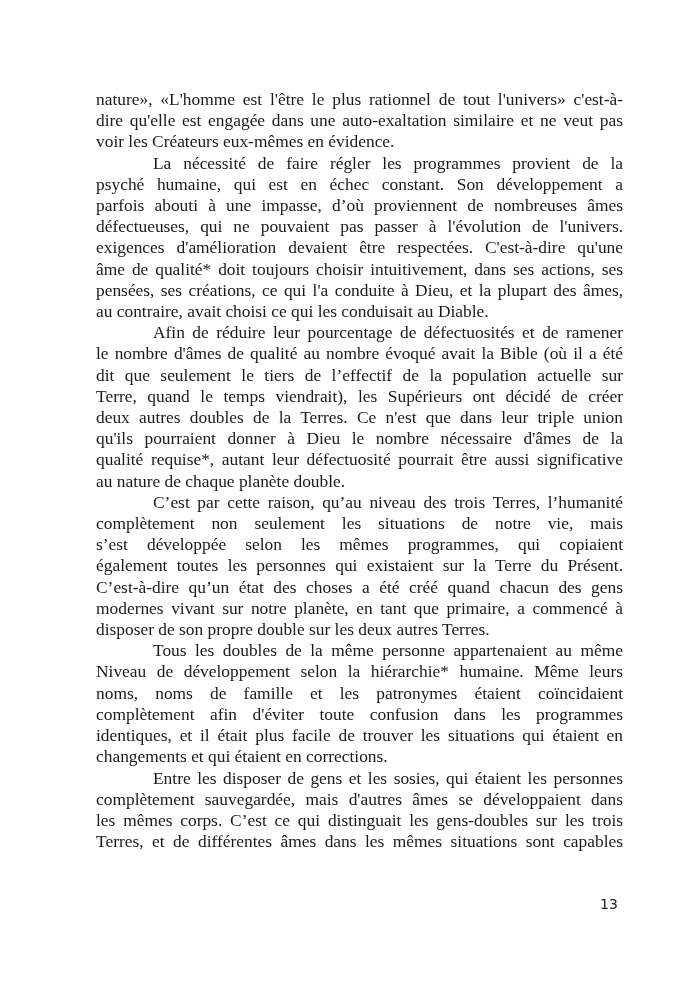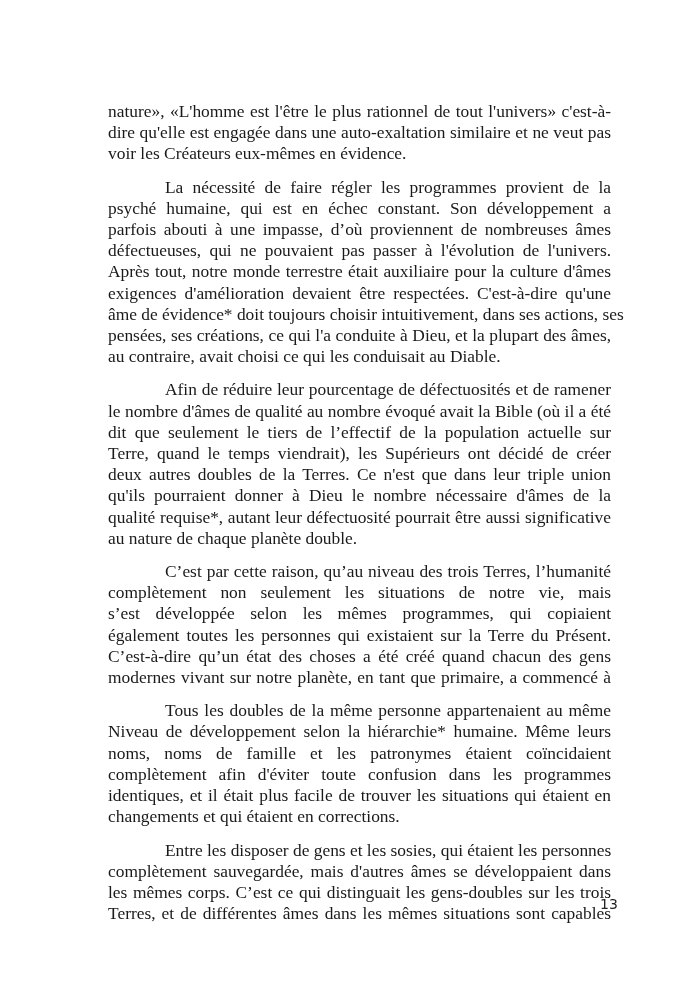--- a/index.html
+++ b/index.html
@@ -24,21 +24,21 @@
       position: absolute;
       left: 96px;
       top: 89px;
       width: 527px;
       font-family: "Liberation Serif", serif;
       font-size: 17.4px;
       line-height: 21.2px;
       color: #1a1a1a;
     }
     .para {
-      margin: 12px;
+      margin: 0;
       text-align: justify;
       text-align-last: left;
       hyphens: none;
       font-family: Liberation Serif, serif;
     }
     .para .line {
       display: block;
       text-align: justify;
       text-align-last: justify;
       white-space: nowrap;
@@ -68,43 +68,43 @@
       <p class="para">
         <span class="line">nature», «L'homme est l'être le plus rationnel de tout l'univers» c'est-à-</span>
         <span class="line">dire qu'elle est engagée dans une auto-exaltation similaire et ne veut pas</span>
         <span class="line last">voir les Créateurs eux-mêmes en évidence.</span>
       </p>
       <p class="para">
         <span class="line indent">La nécessité de faire régler les programmes provient de la</span>
         <span class="line">psyché humaine, qui est en échec constant. Son développement a</span>
         <span class="line">parfois abouti à une impasse, d’où proviennent de nombreuses âmes</span>
         <span class="line">défectueuses, qui ne pouvaient pas passer à l'évolution de l'univers.</span>
-        <span class="line">Après tout, notre monde terrestre était auxiliaire pour la culture d'âmes</span>
         <span class="line">exigences d'amélioration devaient être respectées. C'est-à-dire qu'une</span>
-        <span class="line">âme de évidence* doit toujours choisir intuitivement, dans ses actions, ses</span>
+        <span class="line">âme de qualité* doit toujours choisir intuitivement, dans ses actions, ses</span>
         <span class="line">pensées, ses créations, ce qui l'a conduite à Dieu, et la plupart des âmes,</span>
         <span class="line last">au contraire, avait choisi ce qui les conduisait au Diable.</span>
       </p>
       <p class="para">
         <span class="line indent">Afin de réduire leur pourcentage de défectuosités et de ramener</span>
         <span class="line">le nombre d'âmes de qualité au nombre évoqué avait la Bible (où il a été</span>
         <span class="line">dit que seulement le tiers de l’effectif de la population actuelle sur</span>
         <span class="line">Terre, quand le temps viendrait), les Supérieurs ont décidé de créer</span>
         <span class="line">deux autres doubles de la Terres. Ce n'est que dans leur triple union</span>
         <span class="line">qu'ils pourraient donner à Dieu le nombre nécessaire d'âmes de la</span>
         <span class="line">qualité requise*, autant leur défectuosité pourrait être aussi significative</span>
         <span class="line last">au nature de chaque planète double.</span>
       </p>
       <p class="para">
         <span class="line indent">C’est par cette raison, qu’au niveau des trois Terres, l’humanité</span>
         <span class="line">complètement non seulement les situations de notre vie, mais</span>
         <span class="line">s’est développée selon les mêmes programmes, qui copiaient</span>
         <span class="line">également toutes les personnes qui existaient sur la Terre du Présent.</span>
         <span class="line">C’est-à-dire qu’un état des choses a été créé quand chacun des gens</span>
         <span class="line">modernes vivant sur notre planète, en tant que primaire, a commencé à</span>
+        <span class="line last">disposer de son propre double sur les deux autres Terres.</span>
       </p>
       <p class="para">
         <span class="line indent">Tous les doubles de la même personne appartenaient au même</span>
         <span class="line">Niveau de développement selon la hiérarchie* humaine. Même leurs</span>
         <span class="line">noms, noms de famille et les patronymes étaient coïncidaient</span>
         <span class="line">complètement afin d'éviter toute confusion dans les programmes</span>
         <span class="line">identiques, et il était plus facile de trouver les situations qui étaient en</span>
         <span class="line last">changements et qui étaient en corrections.</span>
       </p>
       <p class="para">

